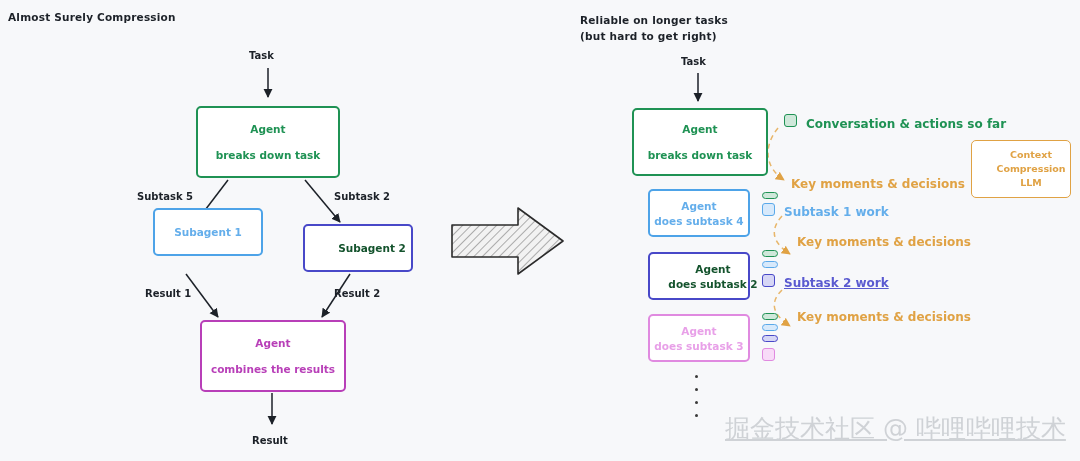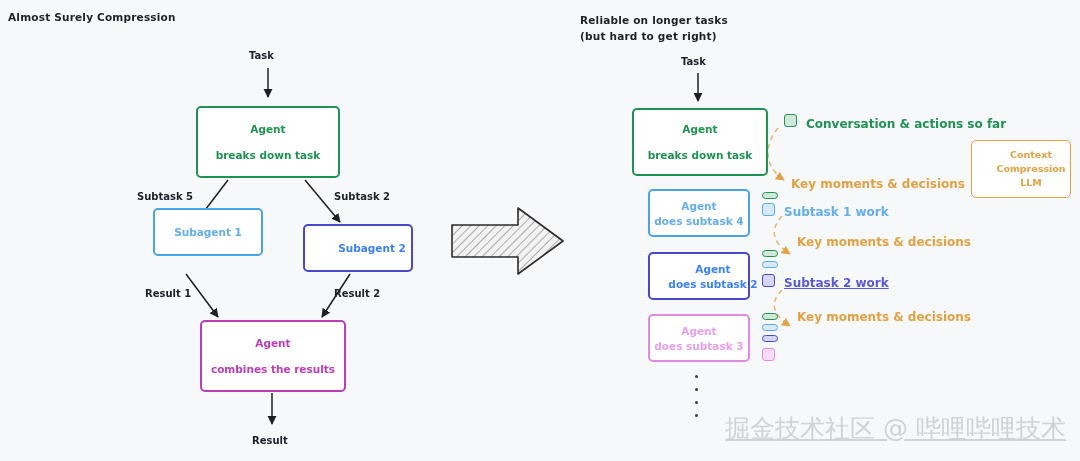--- a/index.html
+++ b/index.html
@@ -23,21 +23,21 @@
     display:flex;flex-direction:column;align-items:center;justify-content:center;
     text-align:center;
   }
   .nodebox .t1{font-size:10.5px;font-weight:700;white-space:nowrap;}
   .nodebox .t2{font-size:10.5px;font-weight:700;white-space:nowrap;}
   .gap-lg .t1{margin-bottom:14px;}
   .gap-sm .t1{margin-bottom:3px;}
 
   .green{border:2px solid #1f9254;color:#1f9254;}
   .blue1{border:2px solid #4da3e8;color:#64aeeb;}
-  .blue2{border:2px solid #4848c8;color:#3b82f6;padding-left:28px;}
+  .blue2{border:2px solid #4848c8;color:#14532d;padding-left:28px;}
   .pink{border:2px solid #b83fb8;color:#b83fb8;}
   .pink2{border:2px solid #e08ae0;color:#e8a0e8;}
 
   svg.ov{position:absolute;left:0;top:0;width:1080px;height:461px;pointer-events:none;}
 
   .chip{box-sizing:border-box;border-radius:3px;}
   .chip-sq{width:13px;height:13px;border-radius:3px;}
   .chip-bar{width:16px;height:7px;border-radius:3.5px;}
   .c-green{border:1.6px solid #1f9254;background:#cfe8da;}
   .c-blue1{border:1.6px solid #5aa9ea;background:#d7e9fb;}

